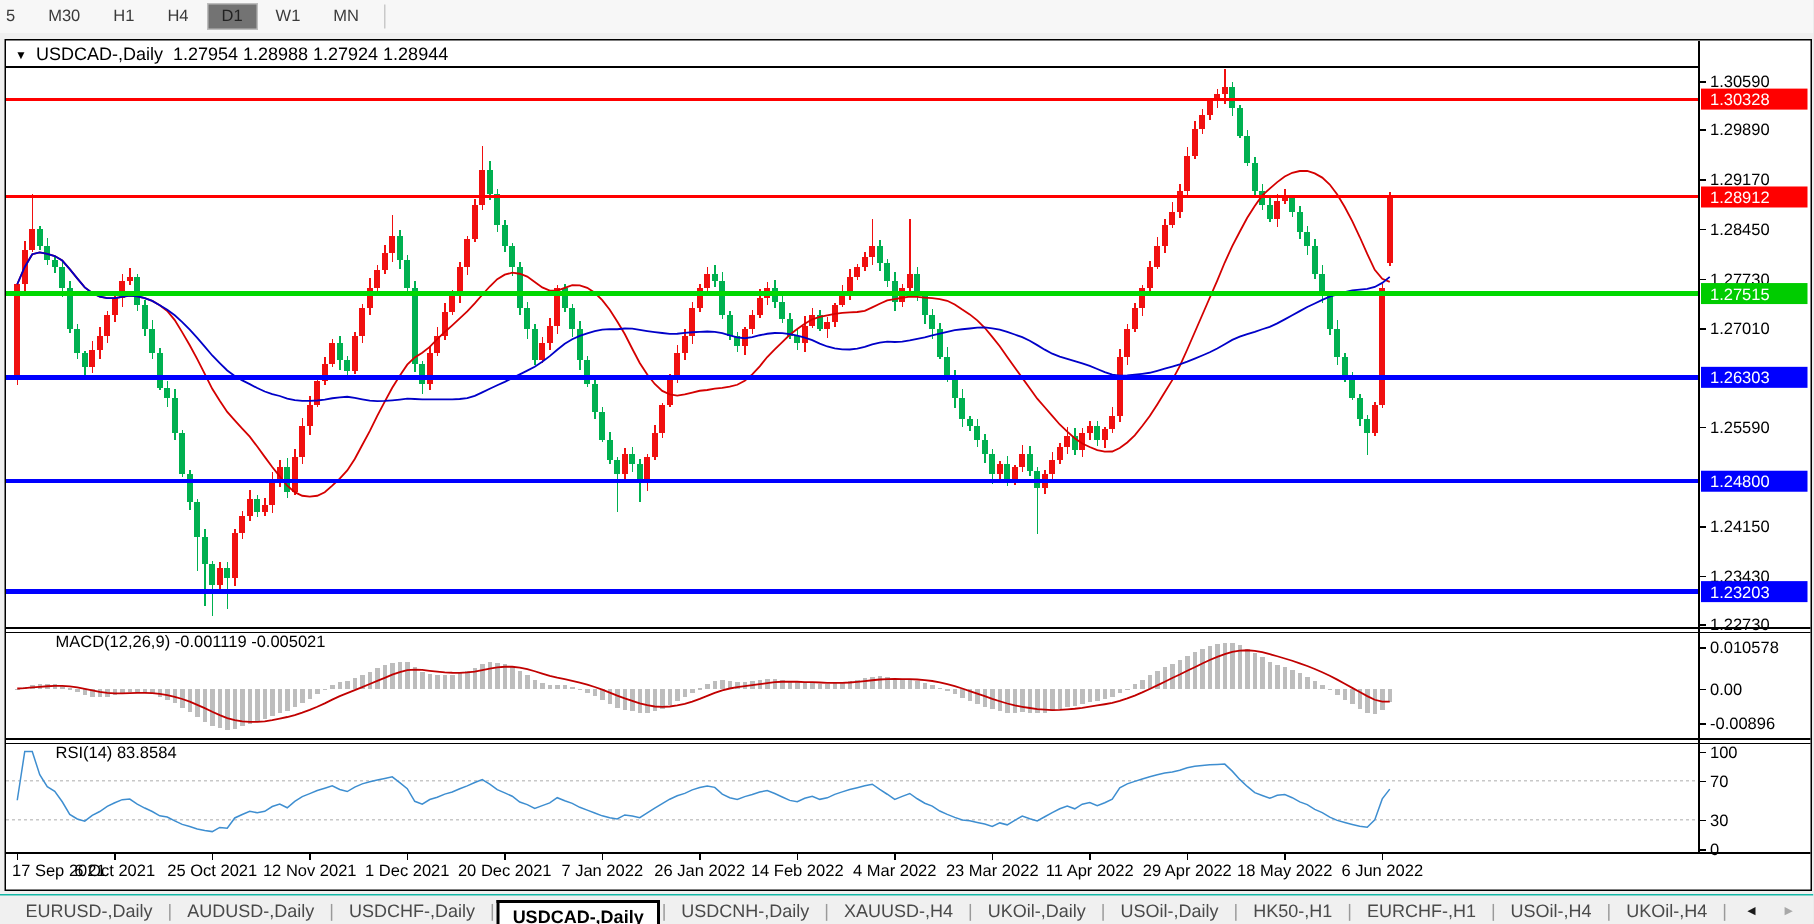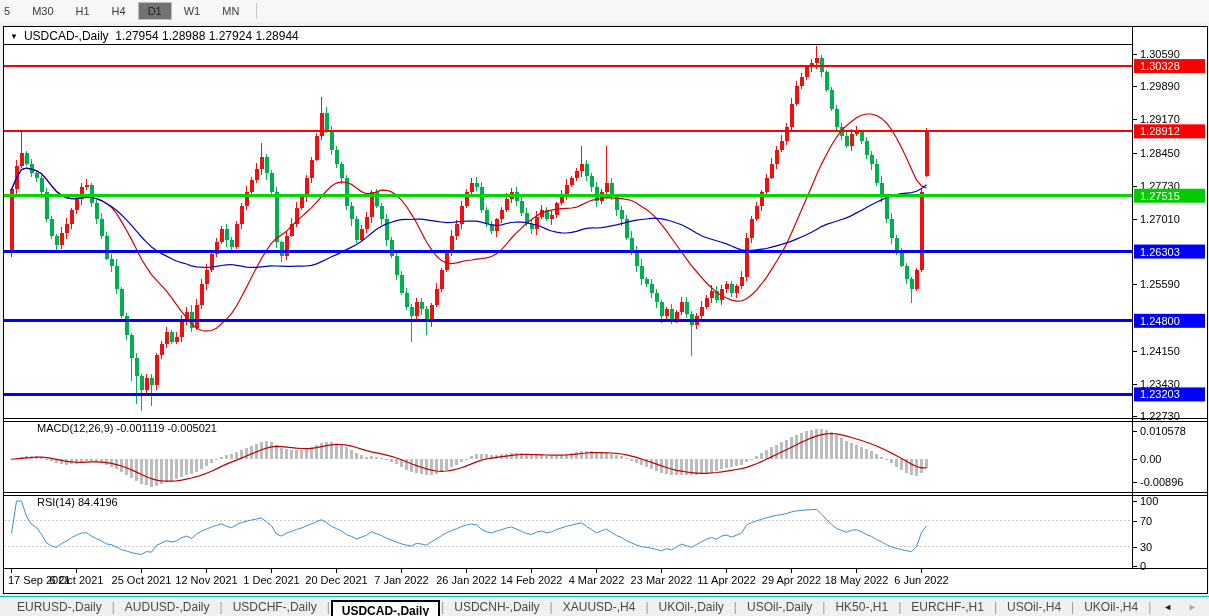--- a/index.html
+++ b/index.html
@@ -723,21 +723,21 @@
           <text x="527.5" y="557" font-size="11" fill="#000" text-anchor="middle" font-family="&quot;Liberation Sans&quot;,sans-serif">14 Feb 2022</text>
           <text x="592.5" y="557" font-size="11" fill="#000" text-anchor="middle" font-family="&quot;Liberation Sans&quot;,sans-serif">4 Mar 2022</text>
           <text x="657.5" y="557" font-size="11" fill="#000" text-anchor="middle" font-family="&quot;Liberation Sans&quot;,sans-serif">23 Mar 2022</text>
           <text x="722.5" y="557" font-size="11" fill="#000" text-anchor="middle" font-family="&quot;Liberation Sans&quot;,sans-serif">11 Apr 2022</text>
           <text x="787.5" y="557" font-size="11" fill="#000" text-anchor="middle" font-family="&quot;Liberation Sans&quot;,sans-serif">29 Apr 2022</text>
           <text x="852.5" y="557" font-size="11" fill="#000" text-anchor="middle" font-family="&quot;Liberation Sans&quot;,sans-serif">18 May 2022</text>
           <text x="917.5" y="557" font-size="11" fill="#000" text-anchor="middle" font-family="&quot;Liberation Sans&quot;,sans-serif">6 Jun 2022</text>
         </g>
       </svg>
     <div class="ind-label" id="macd-label" style="top:395px">MACD(12,26,9) -0.001119 -0.005021</div>
-    <div class="ind-label" id="rsi-label" style="top:469px">RSI(14) 84.4196</div>
+    <div class="ind-label" id="rsi-label" style="top:469px">RSI(14) 83.8584</div>
   </div>
 
   <div class="tabbar" id="tabbar">
       <div class="tab">EURUSD-,Daily</div>
       <span class="tabsep">|</span>
       <div class="tab">AUDUSD-,Daily</div>
       <span class="tabsep">|</span>
       <div class="tab">USDCHF-,Daily</div>
       <span class="tabsep">|</span>
       <div class="tab active">USDCAD-,Daily</div>

